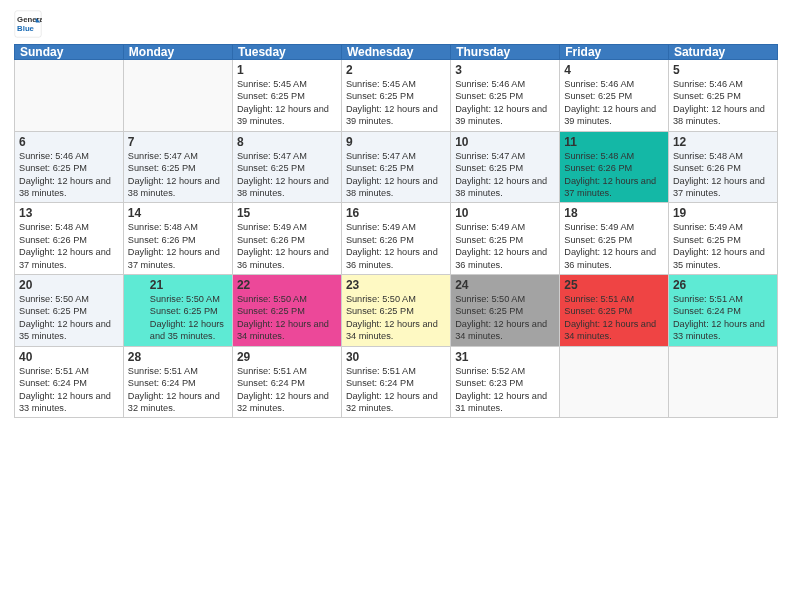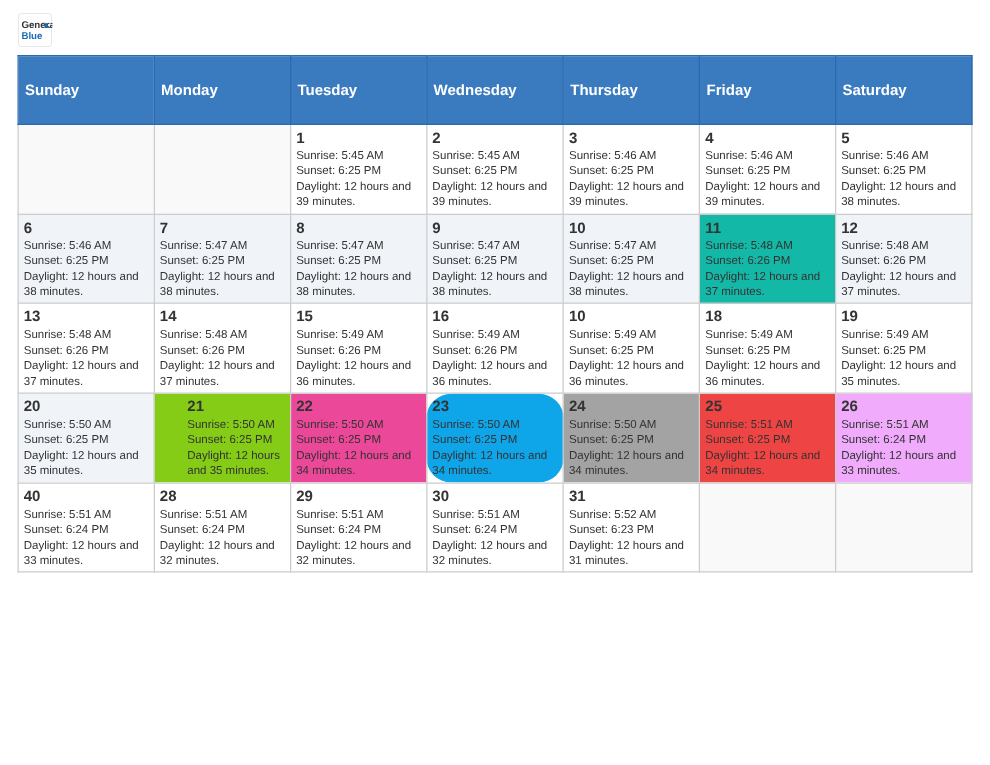--- a/index.html
+++ b/index.html
@@ -46,21 +46,21 @@
     }
     .calendar {
       width: 100%;
       border-collapse: collapse;
       border: 1px solid #ccc;
     }
     .calendar th {
       background-color: #3a7abf;
       color: #fff;
       text-align: left;
-      padding: 20px 5px;
+      padding: 0 5px;
       font-size: 12px;
       font-weight: bold;
       border: 1px solid #2d6aad;
     }
     .calendar td {
       vertical-align: top;
       border: 1px solid #ccc;
       padding: 3px 4px;
       width: 110px;
       min-height: 72px;
@@ -242,51 +242,51 @@
 Daylight: 12 hours and 35 minutes.</div>
           </td>
         </tr>
         <tr>
           <td style="background: rgb(240, 244, 249);">
             <span class="day-num">20</span>
             <div class="day-info" style="white-space: pre-line;">Sunrise: 5:50 AM
 Sunset: 6:25 PM
 Daylight: 12 hours and 35 minutes.</div>
           </td>
-          <td style="background: #84cc16; padding-left: 26px;">
+          <td style="background: #5eead4; padding-left: 26px;">
             <span class="day-num">21</span>
             <div class="day-info" style="white-space: pre-line;">Sunrise: 5:50 AM
 Sunset: 6:25 PM
 Daylight: 12 hours and 35 minutes.</div>
           </td>
           <td style="background: #ec4899;">
             <span class="day-num">22</span>
             <div class="day-info" style="white-space: pre-line;">Sunrise: 5:50 AM
 Sunset: 6:25 PM
 Daylight: 12 hours and 34 minutes.</div>
           </td>
-          <td style="background: #0ea5e9; border-radius: 20px;">
+          <td style="background: #fef9c3;">
             <span class="day-num">23</span>
             <div class="day-info" style="white-space: pre-line;">Sunrise: 5:50 AM
 Sunset: 6:25 PM
 Daylight: 12 hours and 34 minutes.</div>
           </td>
           <td style="background: #a3a3a3;">
             <span class="day-num">24</span>
             <div class="day-info" style="white-space: pre-line;">Sunrise: 5:50 AM
 Sunset: 6:25 PM
 Daylight: 12 hours and 34 minutes.</div>
           </td>
           <td style="background: #ef4444;">
             <span class="day-num">25</span>
             <div class="day-info" style="white-space: pre-line;">Sunrise: 5:51 AM
 Sunset: 6:25 PM
 Daylight: 12 hours and 34 minutes.</div>
           </td>
-          <td style="background: #f0abfc;">
+          <td style="background: #5eead4;">
             <span class="day-num">26</span>
             <div class="day-info" style="white-space: pre-line;">Sunrise: 5:51 AM
 Sunset: 6:24 PM
 Daylight: 12 hours and 33 minutes.</div>
           </td>
         </tr>
         <tr>
           <td>
             <span class="day-num">40</span>
             <div class="day-info" style="white-space: pre-line;">Sunrise: 5:51 AM

